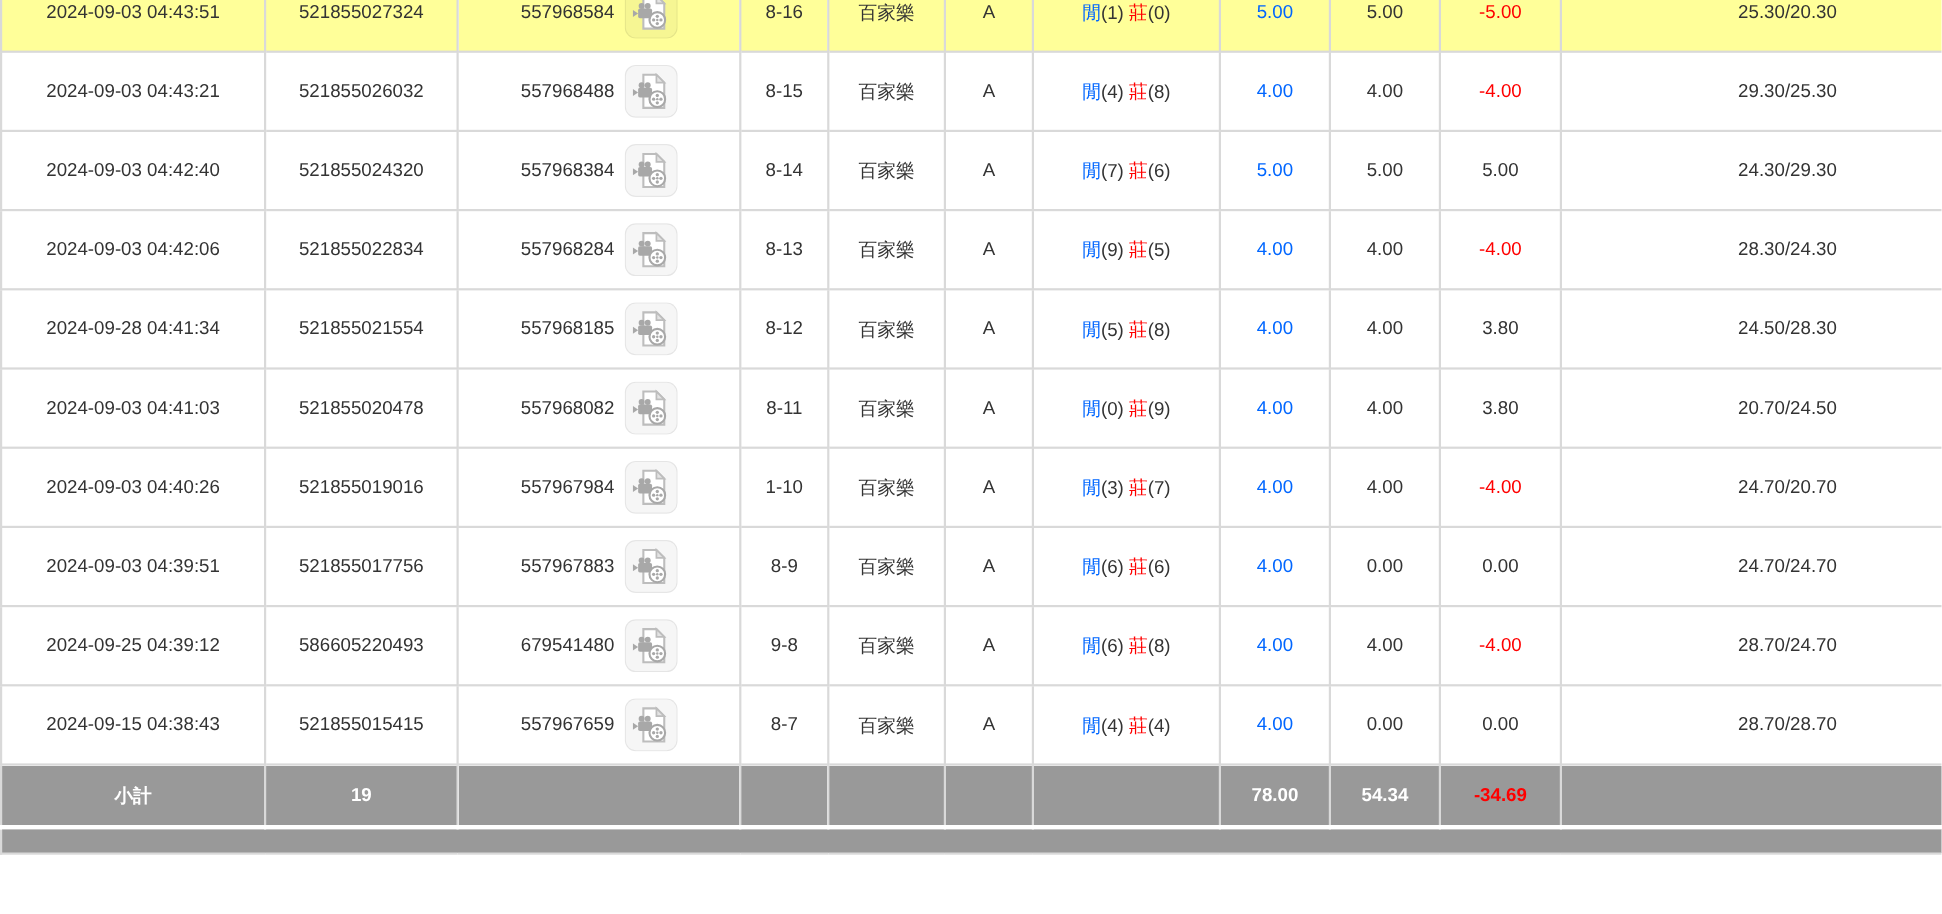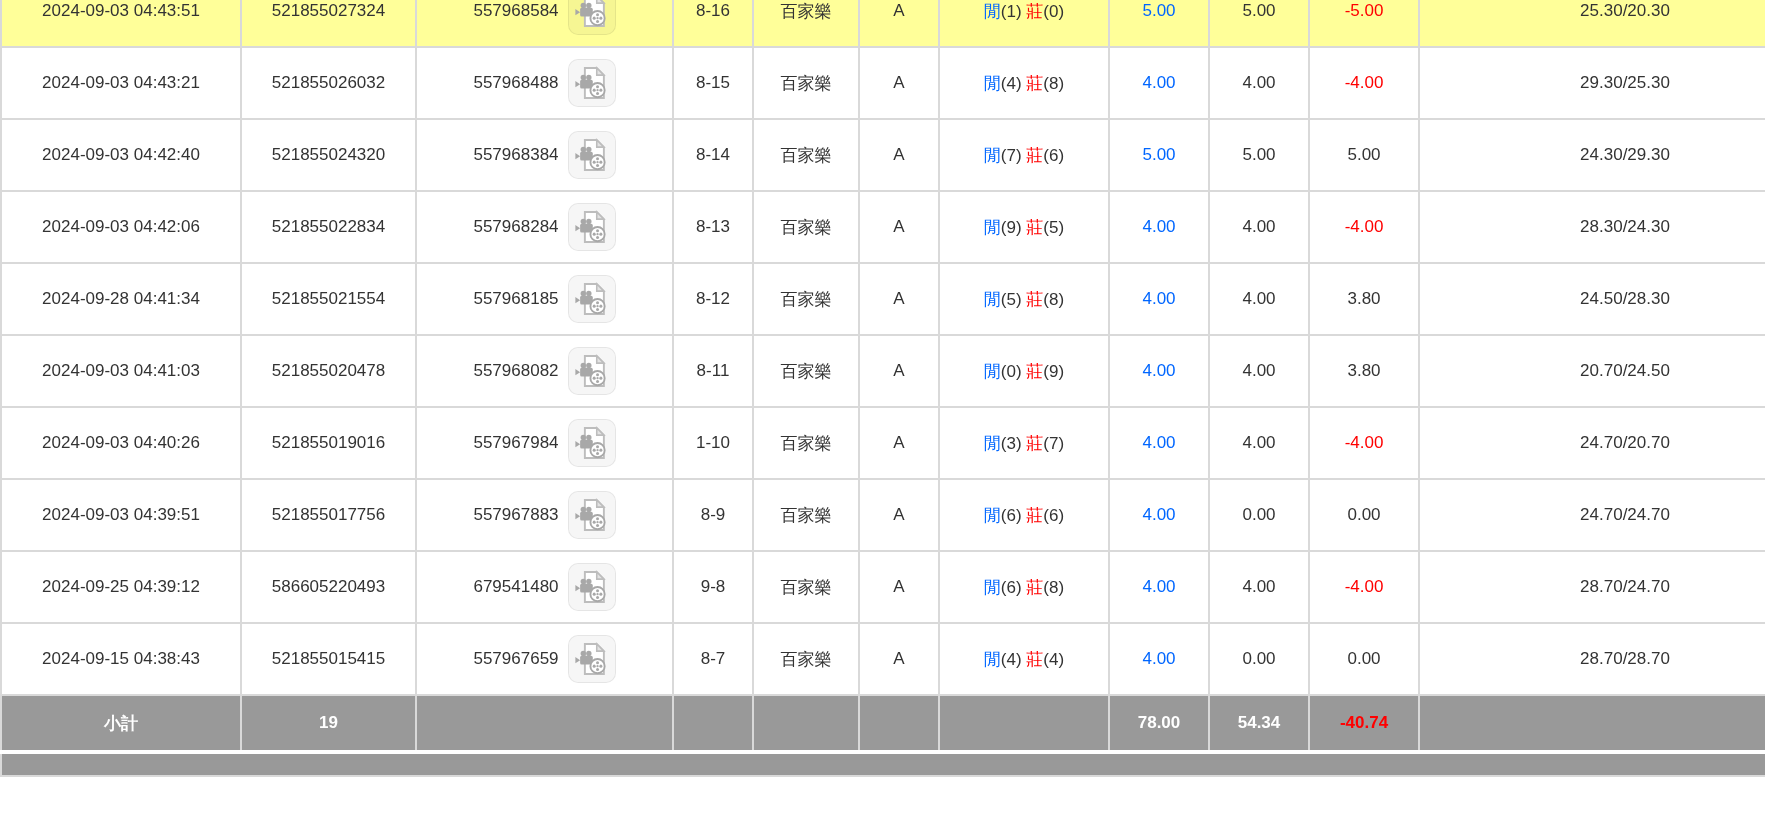--- a/index.html
+++ b/index.html
@@ -395,21 +395,21 @@
       <tr class="subtotal-row">
         <td>小計</td>
         <td>19</td>
         <td></td>
         <td></td>
         <td></td>
         <td></td>
         <td></td>
         <td>78.00</td>
         <td>54.34</td>
-        <td class="neg">-40.74</td>
+        <td class="neg">-34.69</td>
         <td></td>
       </tr>
       <tr class="next-row">
         <td colspan="11"></td>
       </tr>
     </tbody>
   </table>
 </div>
 
 </body></html>

